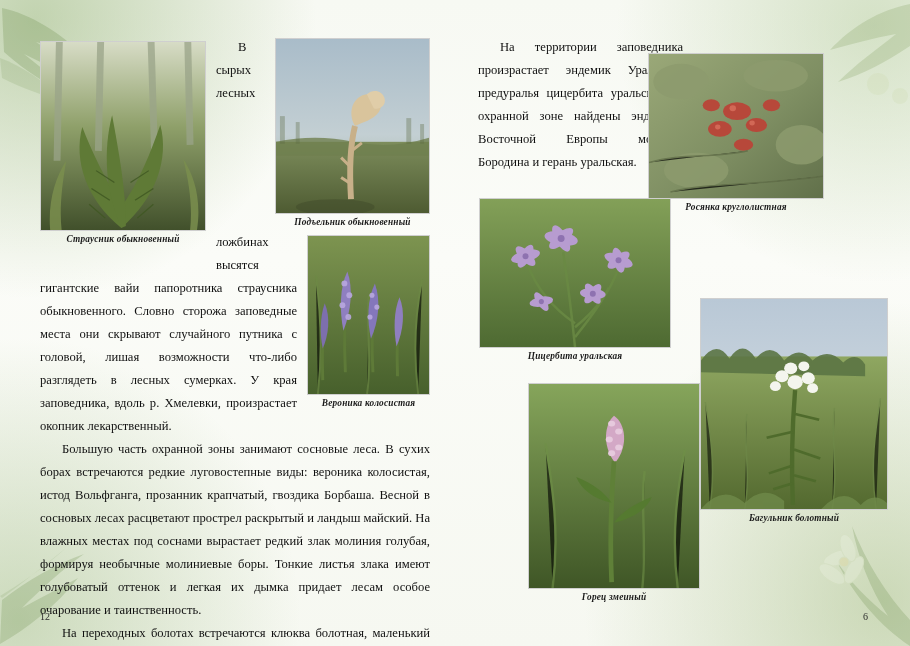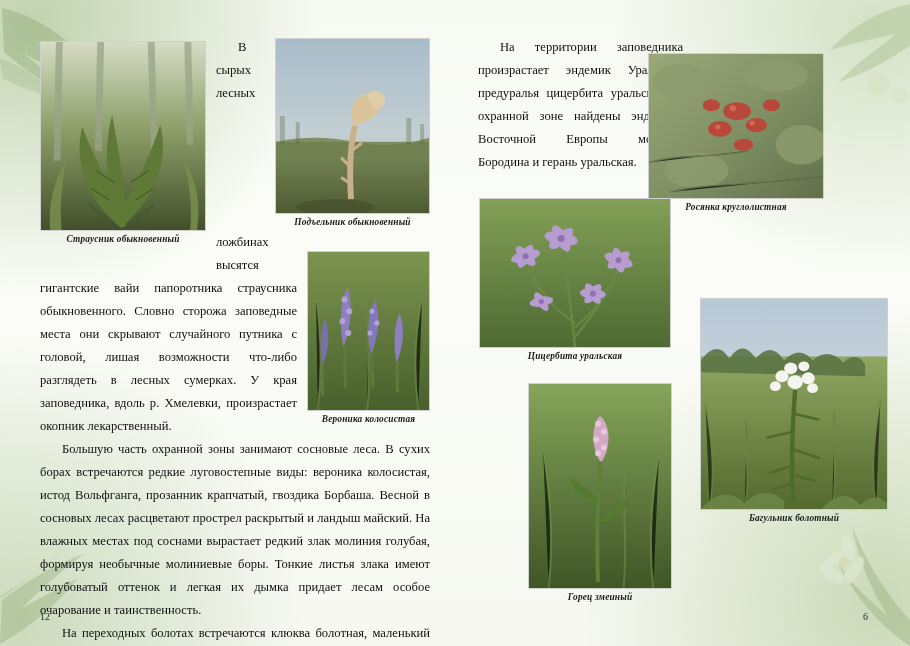--- a/index.html
+++ b/index.html
@@ -90,21 +90,21 @@
     margin: 2px 0 4px 10px;
   }
   .float-left-mid {
     float: left;
     width: 166px;
     margin: 5px 10px 18px 0;
   }
   .float-right-low {
     float: right;
     width: 123px;
-    margin: 20px 0 4px 10px;
+    margin: 4px 0 4px 10px;
   }
   .fig-inner { position: relative; }
   .fig-inner .photo { height: 100%; }
 </style>
 </head>
 <body>
 
 <div class="page">
 
   <svg class="deco deco-tl" viewBox="0 0 170 130">
@@ -356,21 +356,21 @@
             <ellipse rx="12" ry="5" transform="rotate(-10)"></ellipse>
             <ellipse rx="11" ry="4.5" transform="rotate(55)"></ellipse>
             <circle r="2.6" fill="#8e72b0"></circle>
           </g>
         </g>
       </svg>
     </div>
     <div class="caption">Цицербита уральская</div>
   </div>
 
-  <div class="figure" style="left:528px; top:383px; width:144px;">
+  <div class="figure" style="left:528px; top:383px; width:172px;">
     <div class="fig-inner" style="height:206px;">
       <svg class="photo" viewBox="0 0 144 206" preserveAspectRatio="none">
         <defs>
           <linearGradient id="gz-bg" x1="0" y1="0" x2="0" y2="1">
             <stop offset="0%" stop-color="#86a55b"></stop>
               <stop offset="100%" stop-color="#3f5626"></stop>
           </linearGradient>
         </defs>
         <rect width="144" height="206" fill="url(#gz-bg)"></rect>
         <g stroke="#6f9047" stroke-width="2" opacity="0.6">

